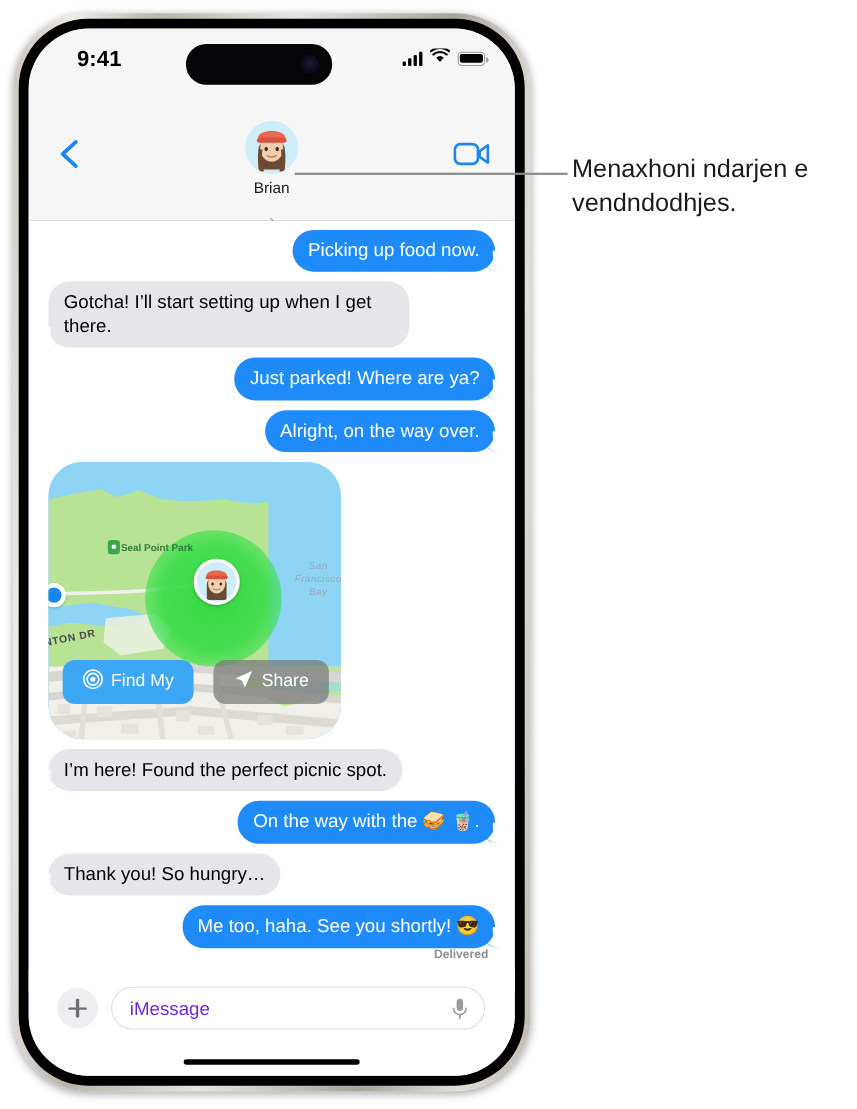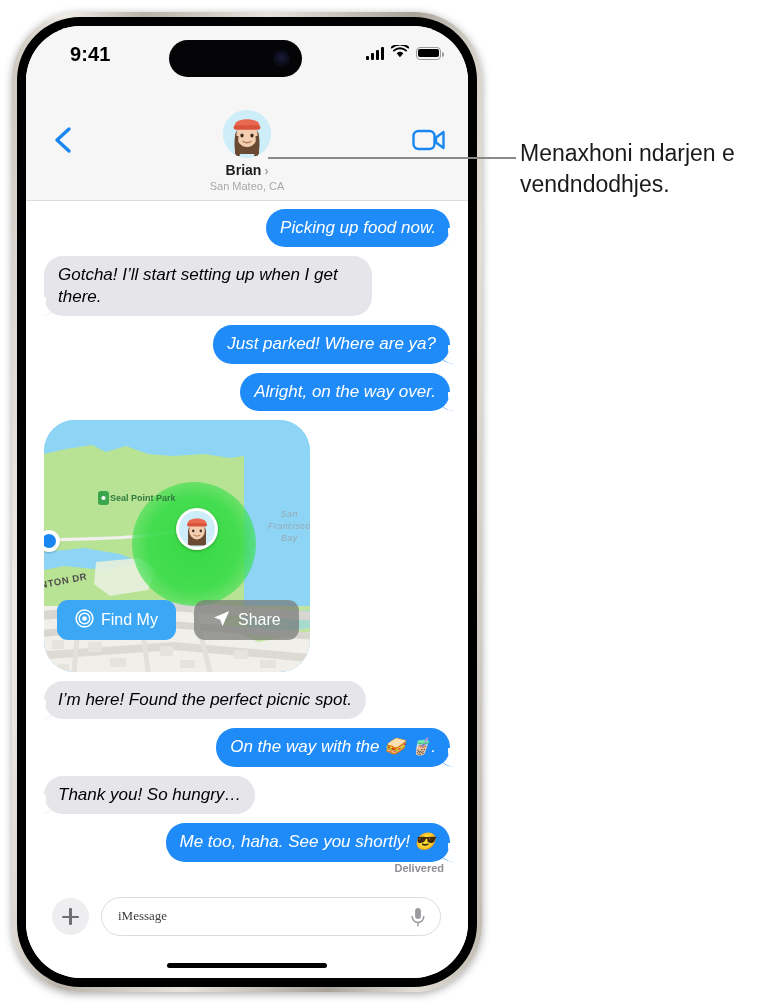--- a/index.html
+++ b/index.html
@@ -148,24 +148,25 @@
     border-radius: 50%;
     background: #cdeef8;
     margin: 0 auto;
     position: relative;
     overflow: hidden;
   }
   #contact-name {
     margin-top: 4px;
     font-size: 14px;
     color: #1c1c1e;
-    font-weight: 700;
+    font-weight: 400;
     display: inline-flex;
     align-items: center;
-    gap: 3px;
+    gap: 15px;
+    flex-direction: column;
   }
   #contact-name .chev {
     font-size: 12px;
     color: #a0a0a5;
     line-height: 1;
     transform: translateY(0.5px);
   }
   #contact-location {
     font-size: 11px;
     color: #a8a8ad;
@@ -187,21 +188,20 @@
   .msg-row.in  { justify-content: flex-start; align-items: flex-end; }
 
   .bubble {
     position: relative;
     max-width: 305px;
     padding: 8px 14px 9px 14px;
     border-radius: 19px;
     font-size: 17px;
     line-height: 1.26;
     word-wrap: break-word;
-    font-style: italic;
   }
   .bubble.out { background: #1f8bf9; color: #ffffff; }
   .bubble.in  { background: #e6e5ea; color: #000000; }
 
   
   .bubble.out::after {
     content:''; position:absolute; right:-6px; bottom:0;
     width: 18px; height: 19px;
     background: #1f8bf9;
     border-bottom-left-radius: 16px 14px;
@@ -346,23 +346,22 @@
     left: 75px; top: 13px;
     width: 340px; height: 39px;
     border: 1px solid #dcdcde;
     border-radius: 20px;
     box-sizing: border-box;
     cursor: text;
   }
   #imessage-placeholder {
     position: absolute;
     left: 16px; top: 10px;
-    font-size: 13px;
-    color: #404040;
-    font-family: Liberation Serif, serif;
+    font-size: 17px;
+    color: #6d28d9;
   }
   #mic-icon {
     position: absolute;
     right: 14px; top: 9px;
     width: 16px; height: 21px;
     cursor: pointer;
   }
   #home-indicator {
     position: absolute;
     left: 50%; bottom: 10px;

